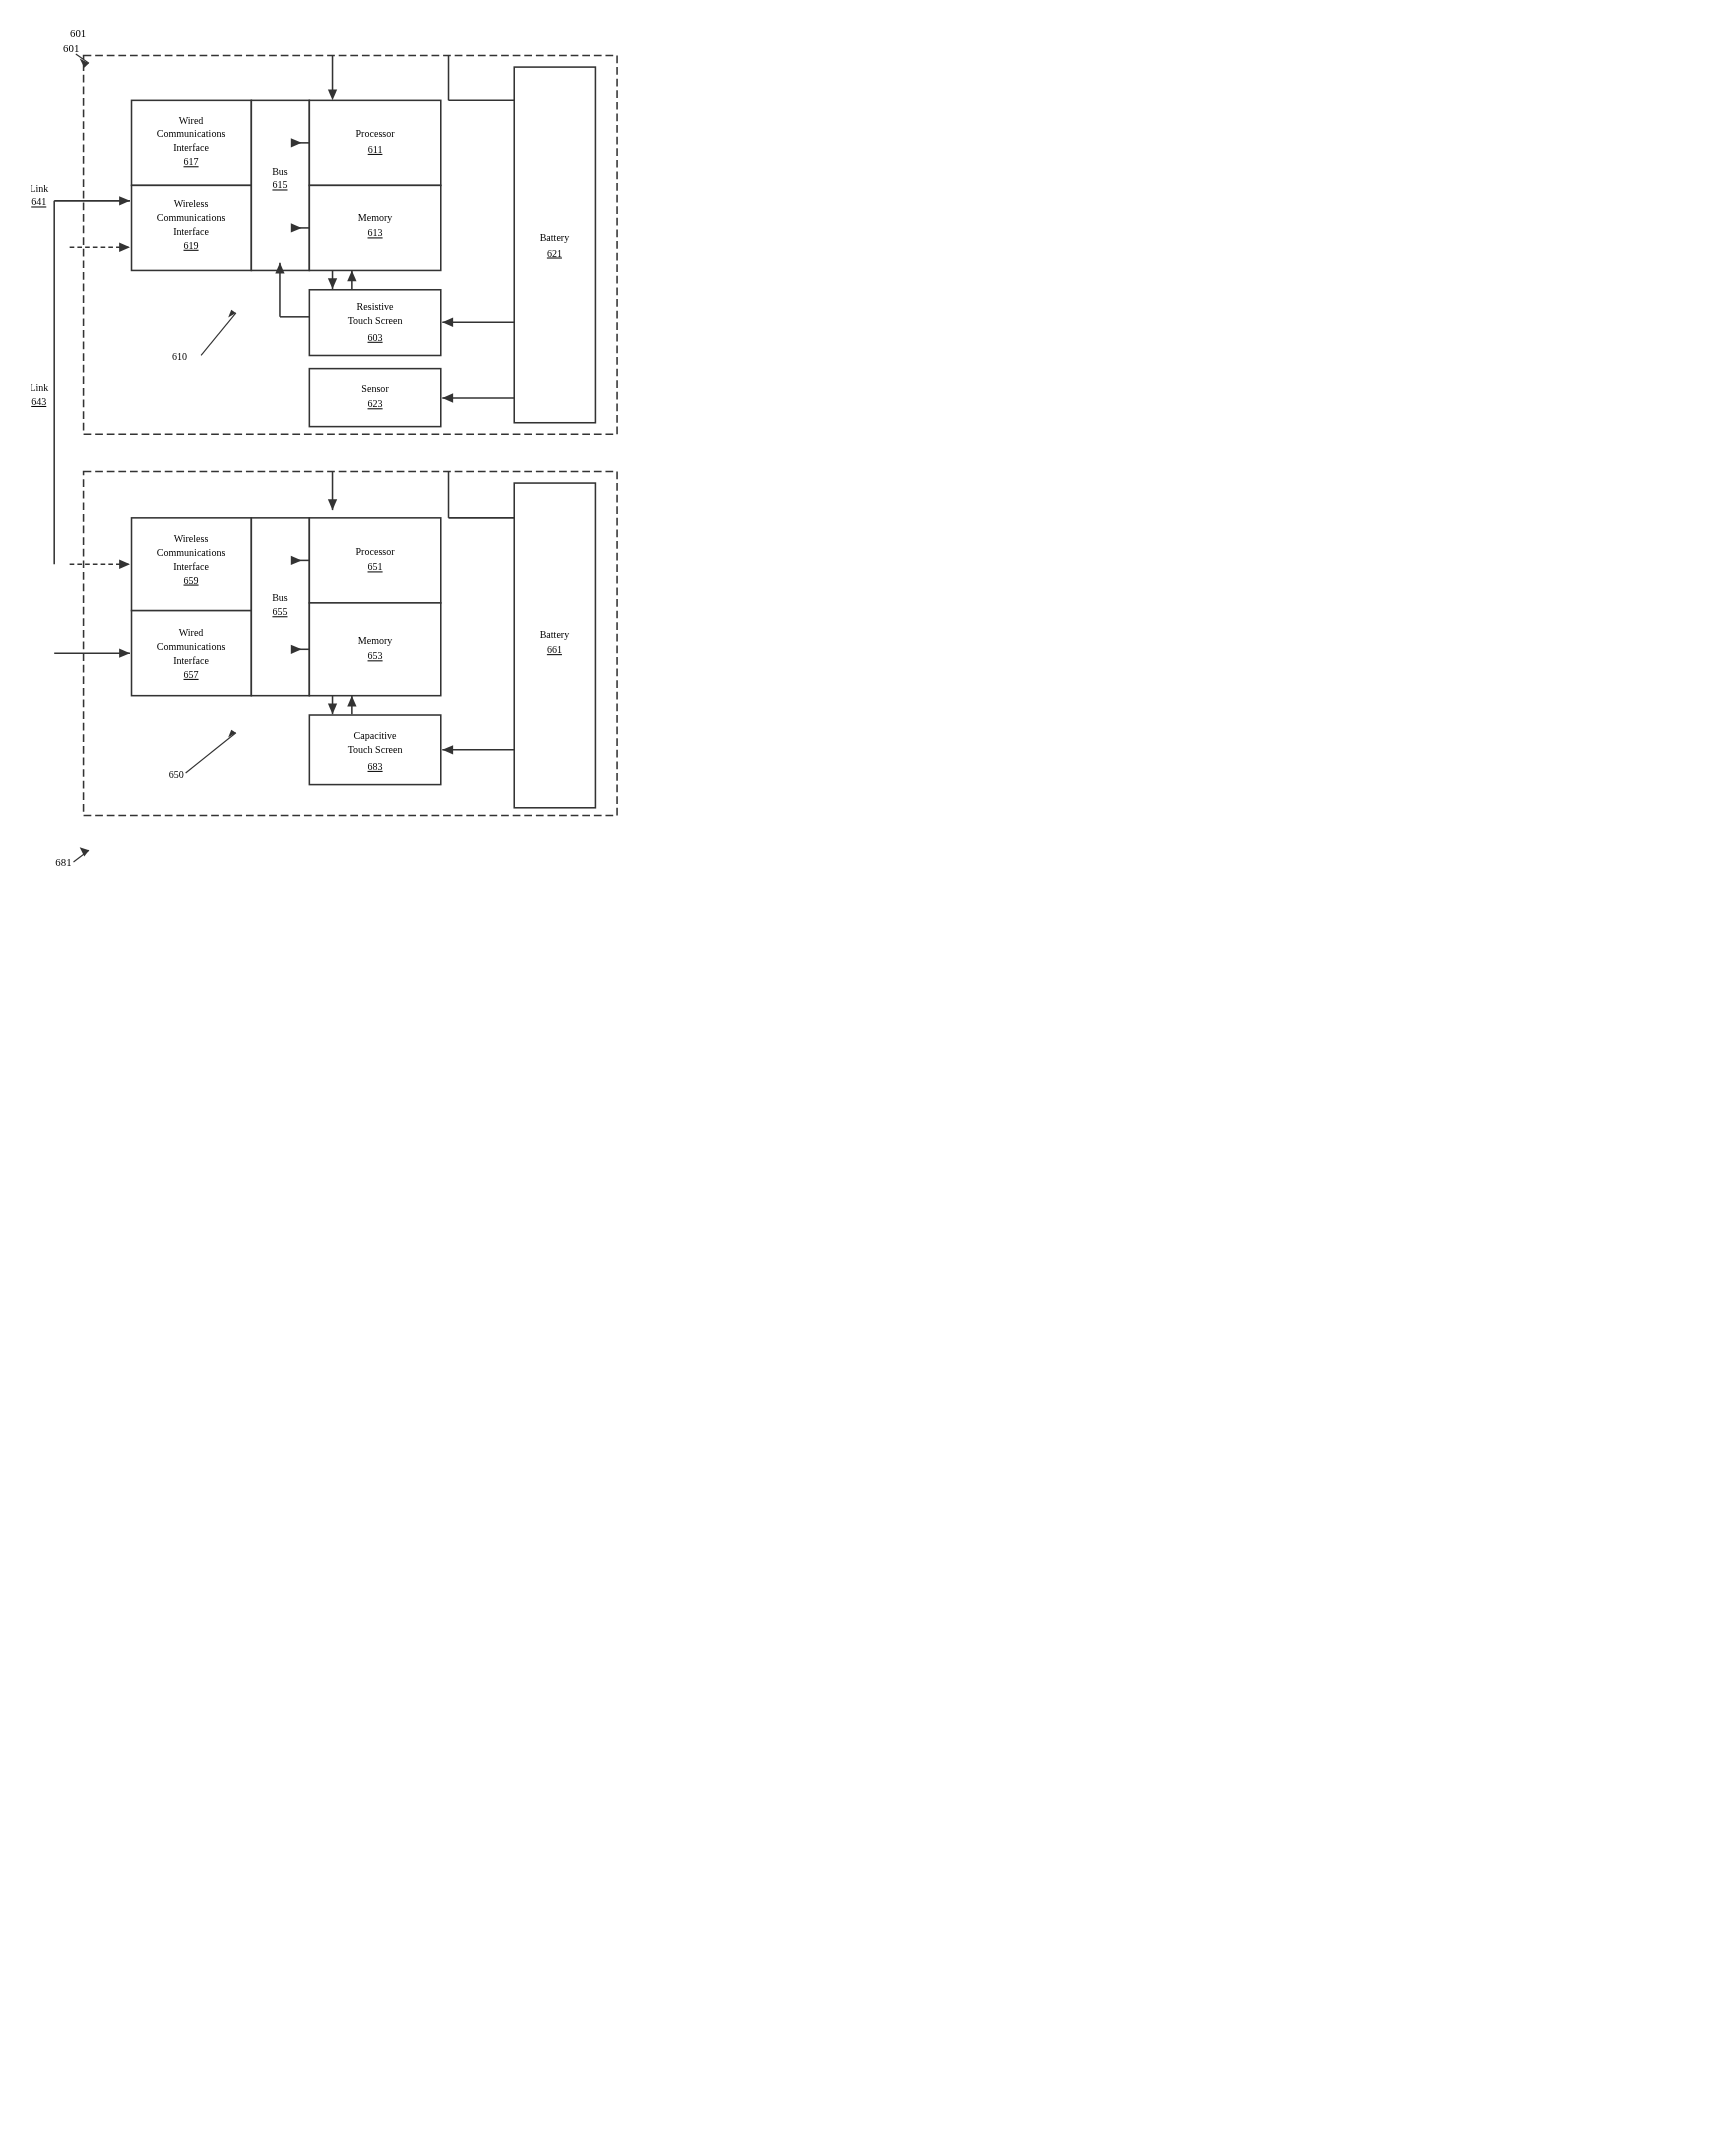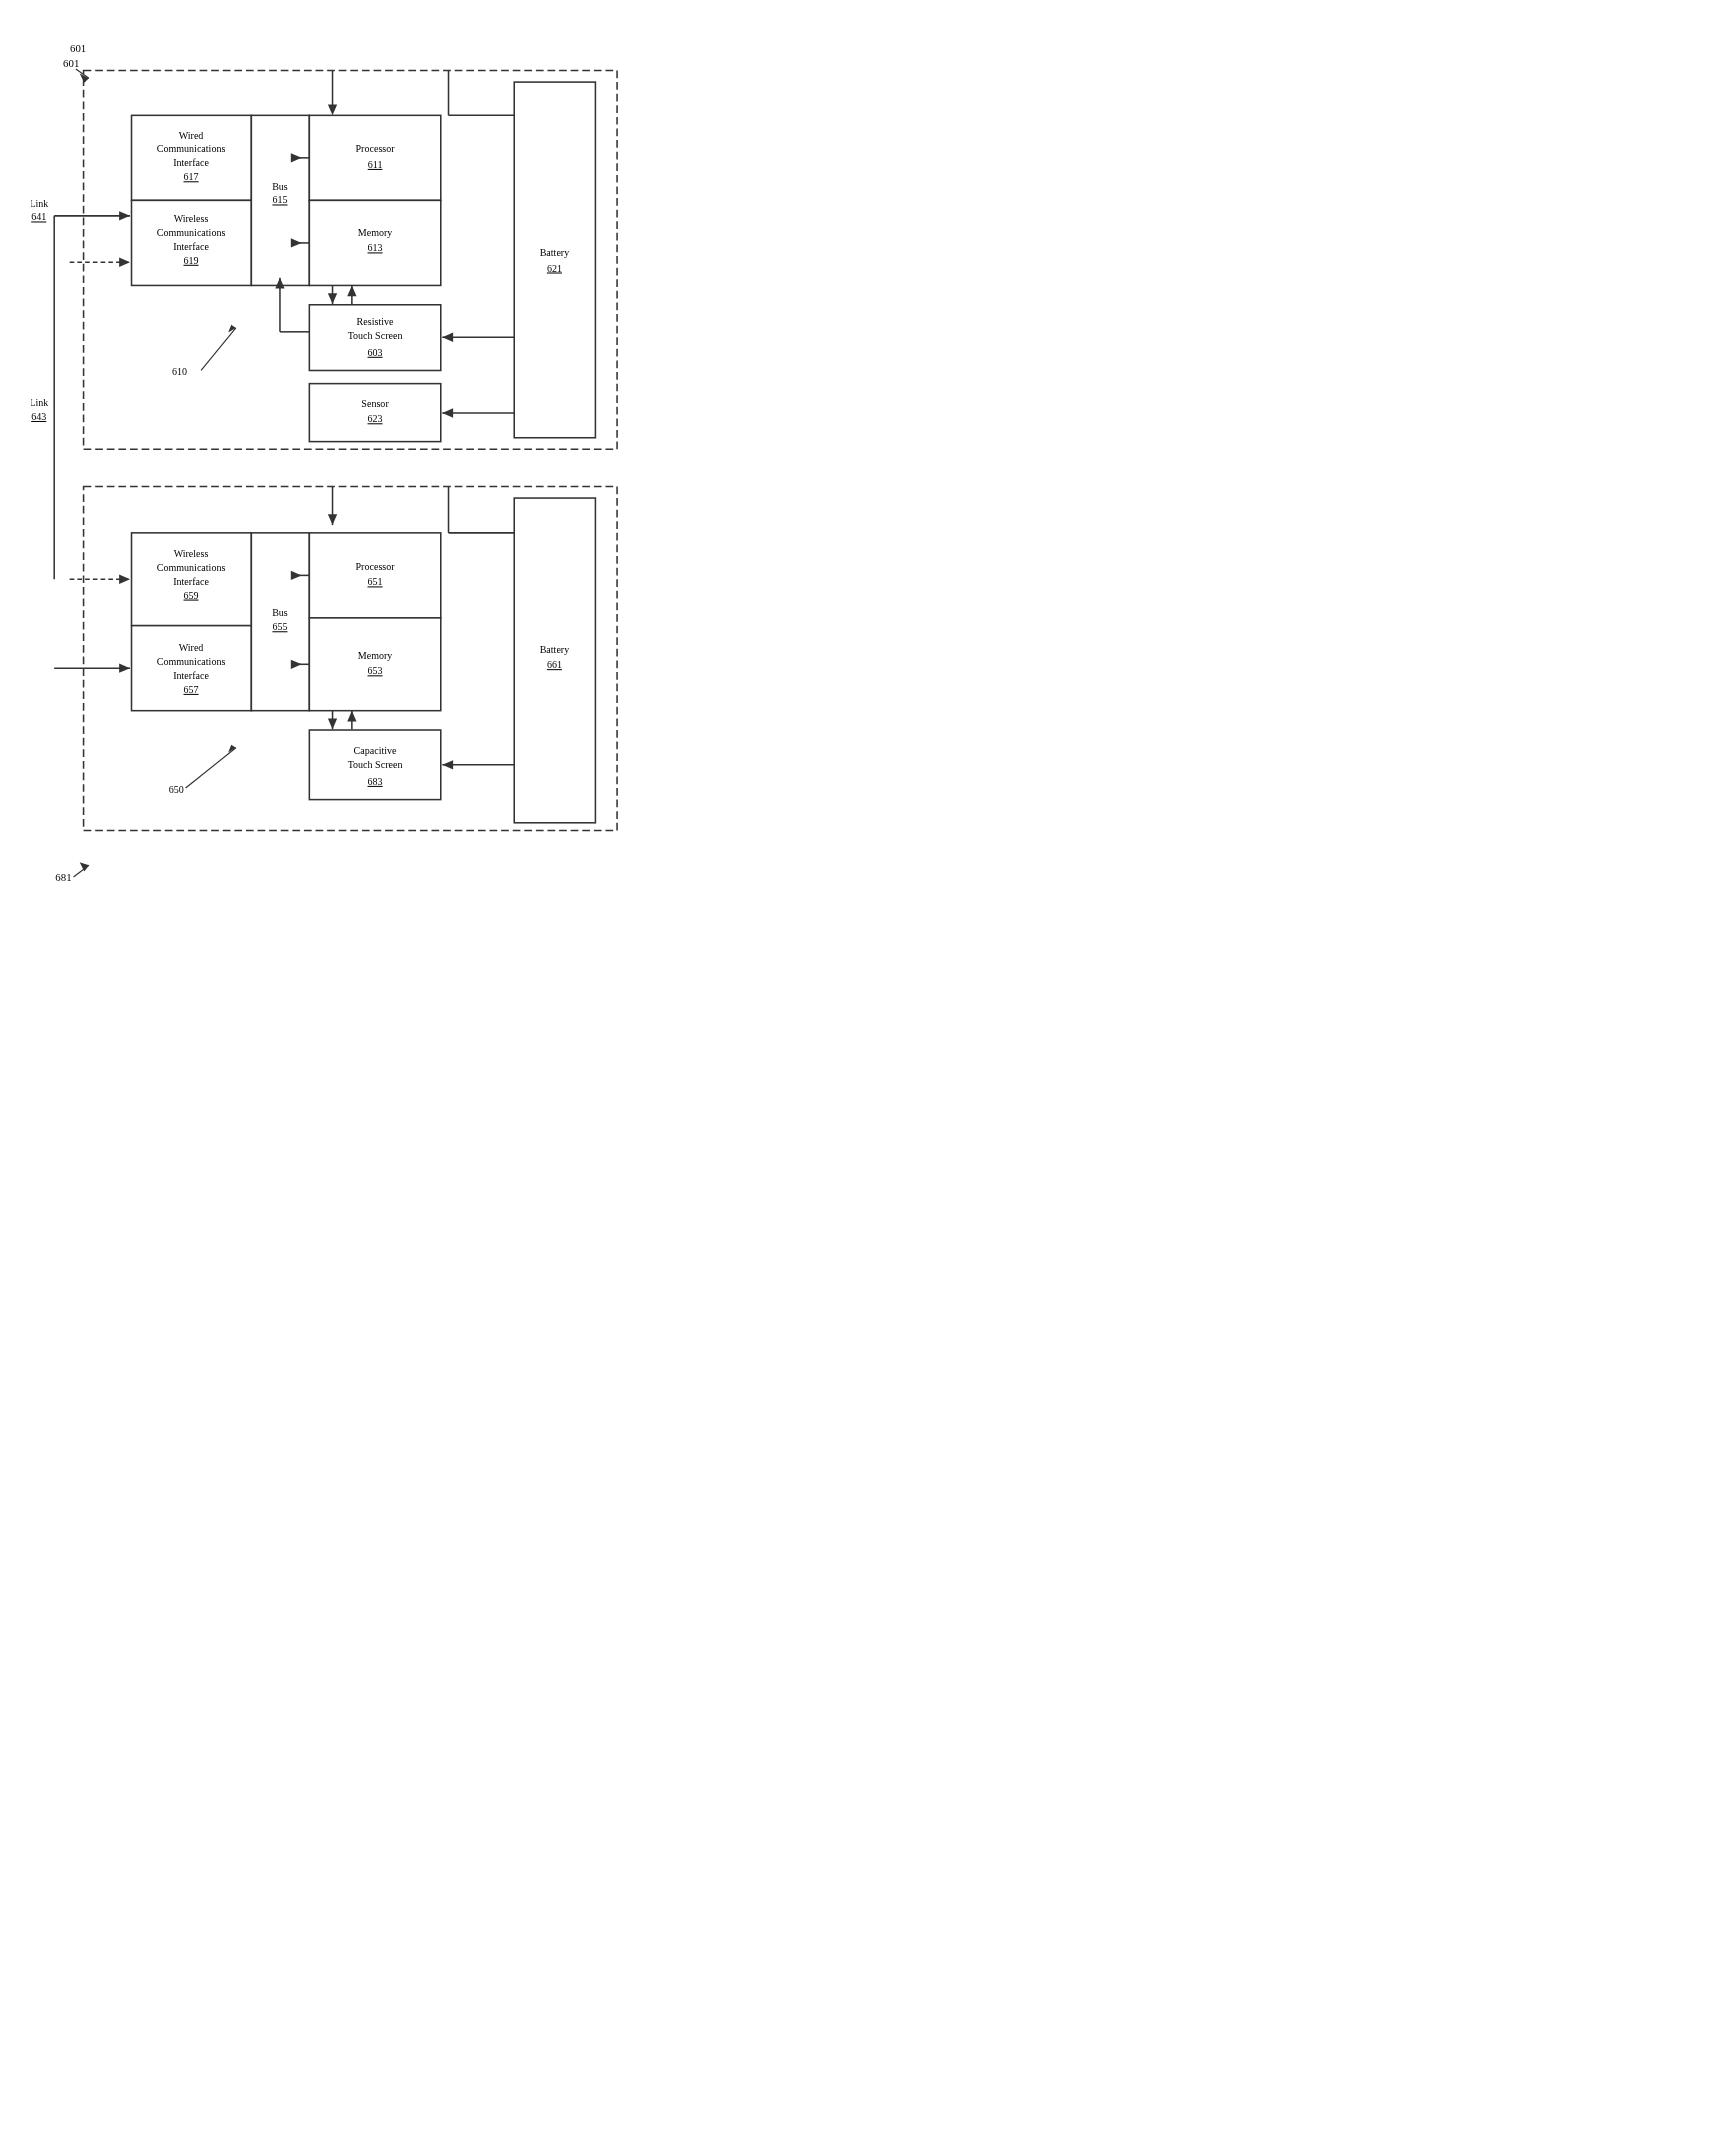--- a/index.html
+++ b/index.html
@@ -8,21 +8,21 @@
       font-family: 'Times New Roman', Times, serif;
       width: 696px;
       min-height: 850px;
       padding: 23px 31px;
       position: relative;
     }
 
     .diagram-container {
       position: relative;
       width: 634px;
-      margin: 15px auto;
+      margin: 0 auto;
     }
 
     .label-601 {
       position: absolute;
       top: 3.9px;
       left: 39px;
       font-size: 10.8px;
     }
   </style>
 </head>

